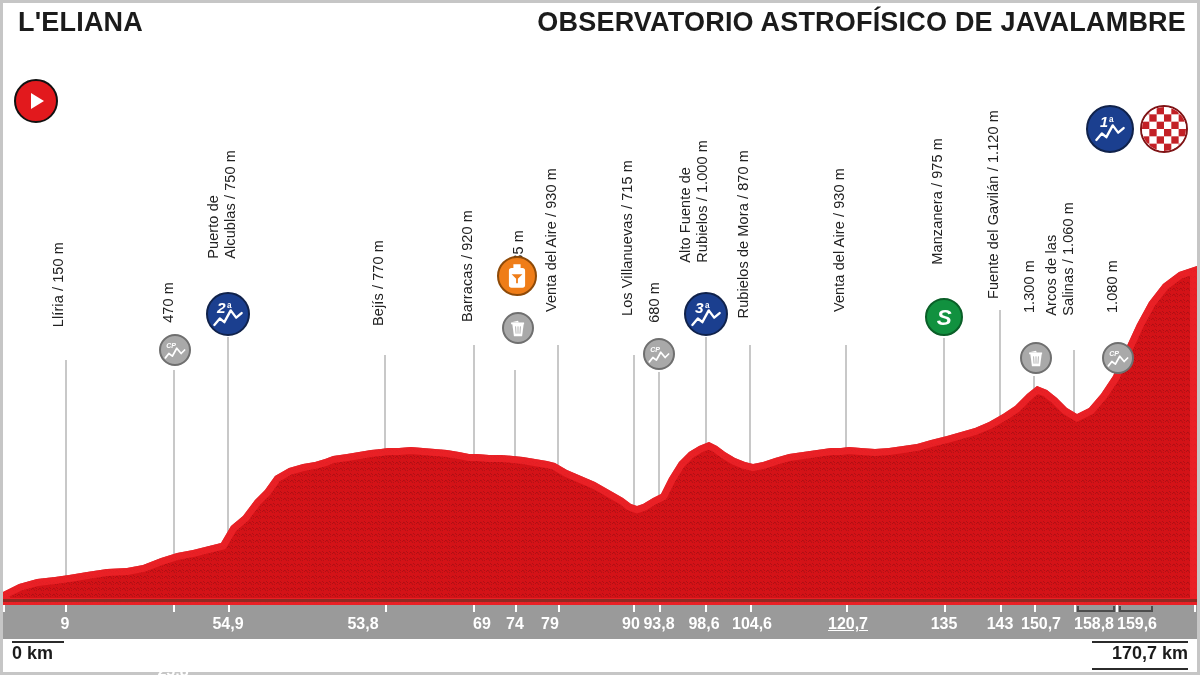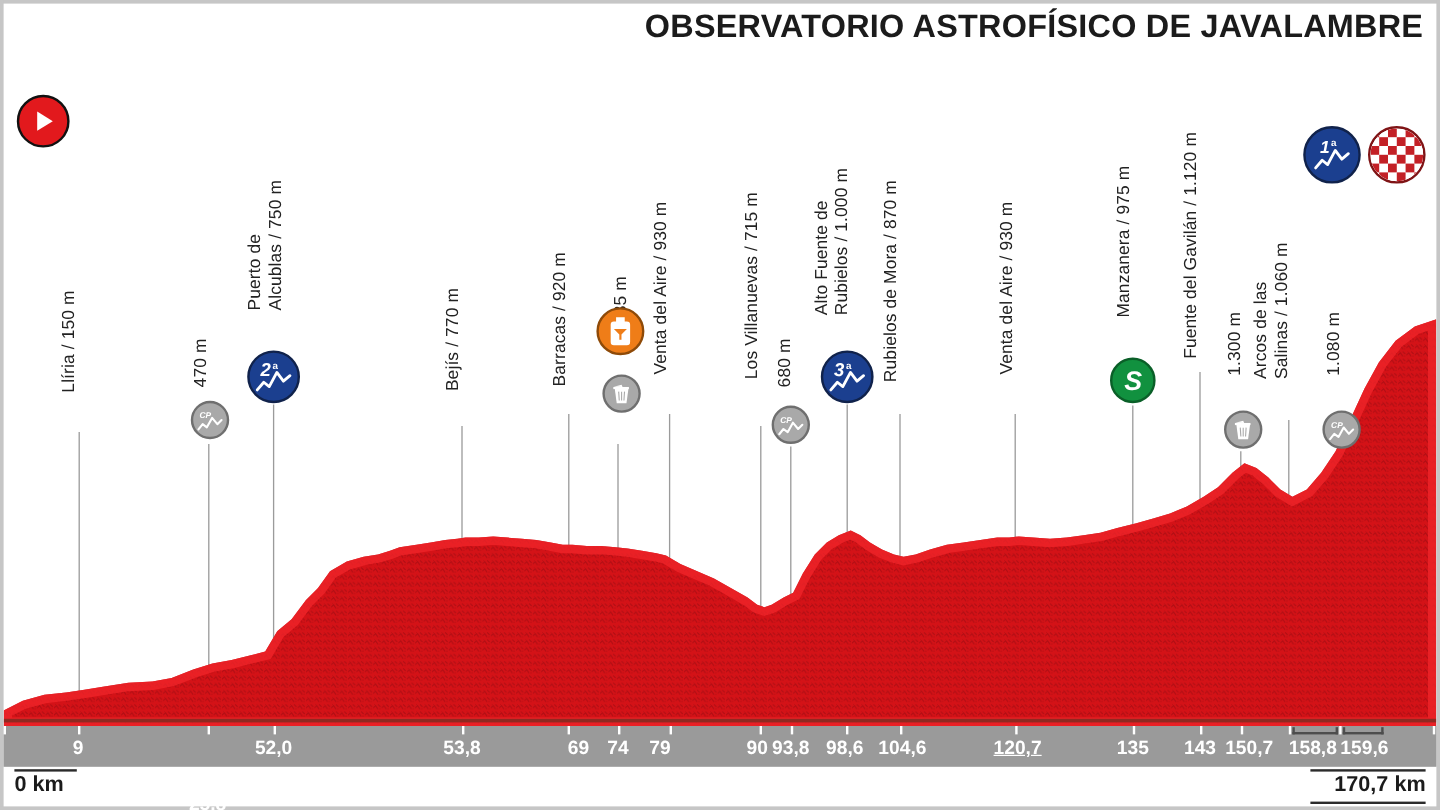--- a/index.html
+++ b/index.html
@@ -135,20 +135,21 @@
 <body>
 
 <div id="root">
 
   <div class="frame-top"></div>
   <div class="frame-left"></div>
   <div class="frame-right"></div>
   <div class="frame-bottom"></div>
 
   <div class="hdr-left">
+    <div class="city">L'ELIANA</div>
   </div>
   <div class="badge start-badge">
     <svg width="24" height="24" viewBox="0 0 24 24" aria-hidden="true">
       <polygon points="7,4 20,12 7,20" fill="#ffffff"></polygon>
     </svg>
   </div>
 
   <div class="hdr-right">
     <div class="city">OBSERVATORIO ASTROFÍSICO DE JAVALAMBRE</div>
   </div>
@@ -404,22 +405,22 @@
         <text x="6" y="14" font-family="Liberation Sans, sans-serif" font-size="8" font-style="italic" font-weight="bold" fill="#ffffff">CP</text>
         <polyline points="5,25 9,20 13,23 18,14 23,20 27,16" fill="none" stroke="#ffffff" stroke-width="2" stroke-linejoin="round" stroke-linecap="round"></polyline>
       </svg>
     </div>
 
   </div>
 
   <div class="axis-bar">
     <div class="axis-label" style="left:62px;">9</div>
     <div class="axis-label" style="left:170px;margin-top:47px;">25,8</div>
-    <div class="axis-label" style="left:225px;">52,0</div>
-    <div class="axis-label" style="left:382px;">53,8</div>
+    <div class="axis-label" style="left:225px;">54,9</div>
+    <div class="axis-label" style="left:360px;">53,8</div>
     <div class="axis-label" style="left:479px;">69</div>
     <div class="axis-label" style="left:512px;">74</div>
     <div class="axis-label" style="left:547px;">79</div>
     <div class="axis-label" style="left:628px;">90</div>
     <div class="axis-label" style="left:656px;">93,8</div>
     <div class="axis-label" style="left:701px;">98,6</div>
     <div class="axis-label" style="left:749px;">104,6</div>
     <div class="axis-label" style="left:845px;text-decoration:underline;">120,7</div>
     <div class="axis-label" style="left:941px;">135</div>
     <div class="axis-label" style="left:997px;">143</div>

